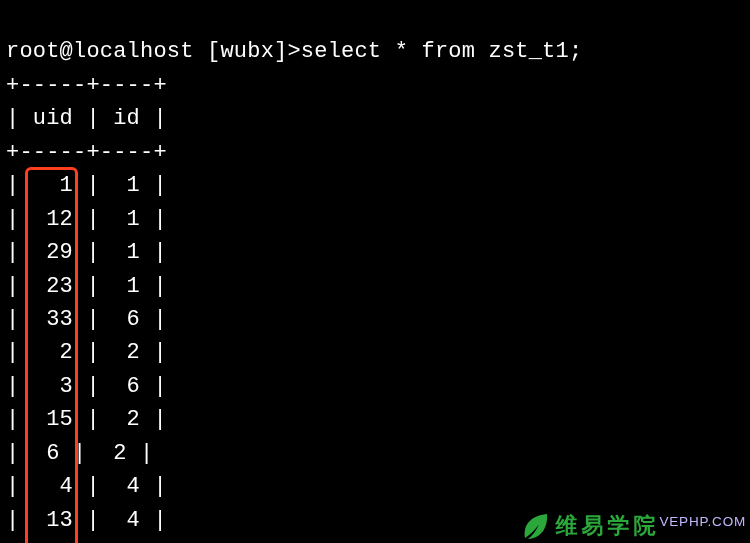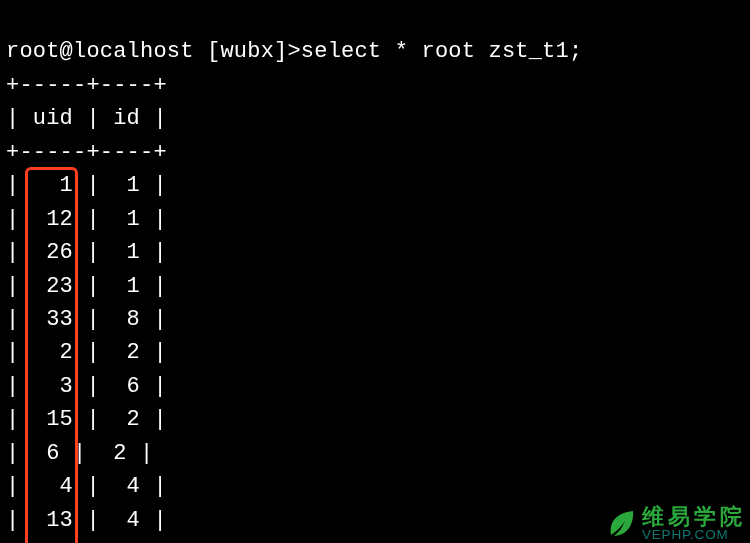--- a/index.html
+++ b/index.html
@@ -32,48 +32,48 @@
   }
   .watermark {
     position: absolute;
     right: 4px;
     bottom: 2px;
     display: flex;
     align-items: center;
     gap: 6px;
   }
   .watermark svg { display: block; }
-  .wm-text { display: flex; flex-direction: column; line-height: 1; text-decoration: underline; }
+  .wm-text { display: flex; flex-direction: row; line-height: 1; text-decoration: underline; }
   .wm-cn {
     font-family: "Hiragino Sans GB", "Microsoft YaHei", sans-serif;
     font-size: 22px;
     color: #2ba83b;
     letter-spacing: 4px;
     font-weight: 600;
   }
   .wm-url {
     font-family: Arial, sans-serif;
     font-size: 13.5px;
-    color: #0f766e;
+    color: #c4b5fd;
     letter-spacing: 0.8px;
   }
 </style>
 </head>
 <body>
 
 <div class="terminal">
-<span>root@localhost [wubx]&gt;</span><span>select * root zst_t1;</span>
+<span>root@localhost [wubx]&gt;</span><span>select * from zst_t1;</span>
 <span>+-----+----+</span>
 <span>| uid | id |</span>
 <span>+-----+----+</span>
 <div class="row-box"><div id="rows"><span>|   1 |  1 |</span>
 <span>|  12 |  1 |</span>
-<span>|  26 |  1 |</span>
+<span>|  29 |  1 |</span>
 <span>|  23 |  1 |</span>
-<span>|  33 |  8 |</span>
+<span>|  33 |  6 |</span>
 <span>|   2 |  2 |</span>
 <span>|   3 |  6 |</span>
 <span>|  15 |  2 |</span>
 <span>|  6 |  2 |</span>
 <span>|   4 |  4 |</span>
 <span>|  13 |  4 |</span>
 <span>|  14 |  4 |</span></div><div class="highlight-box" id="hl" style="left: 18.7644px; width: 53.6125px; top: -2px; height: 405.28px;"></div></div>
 
 </div>
 

